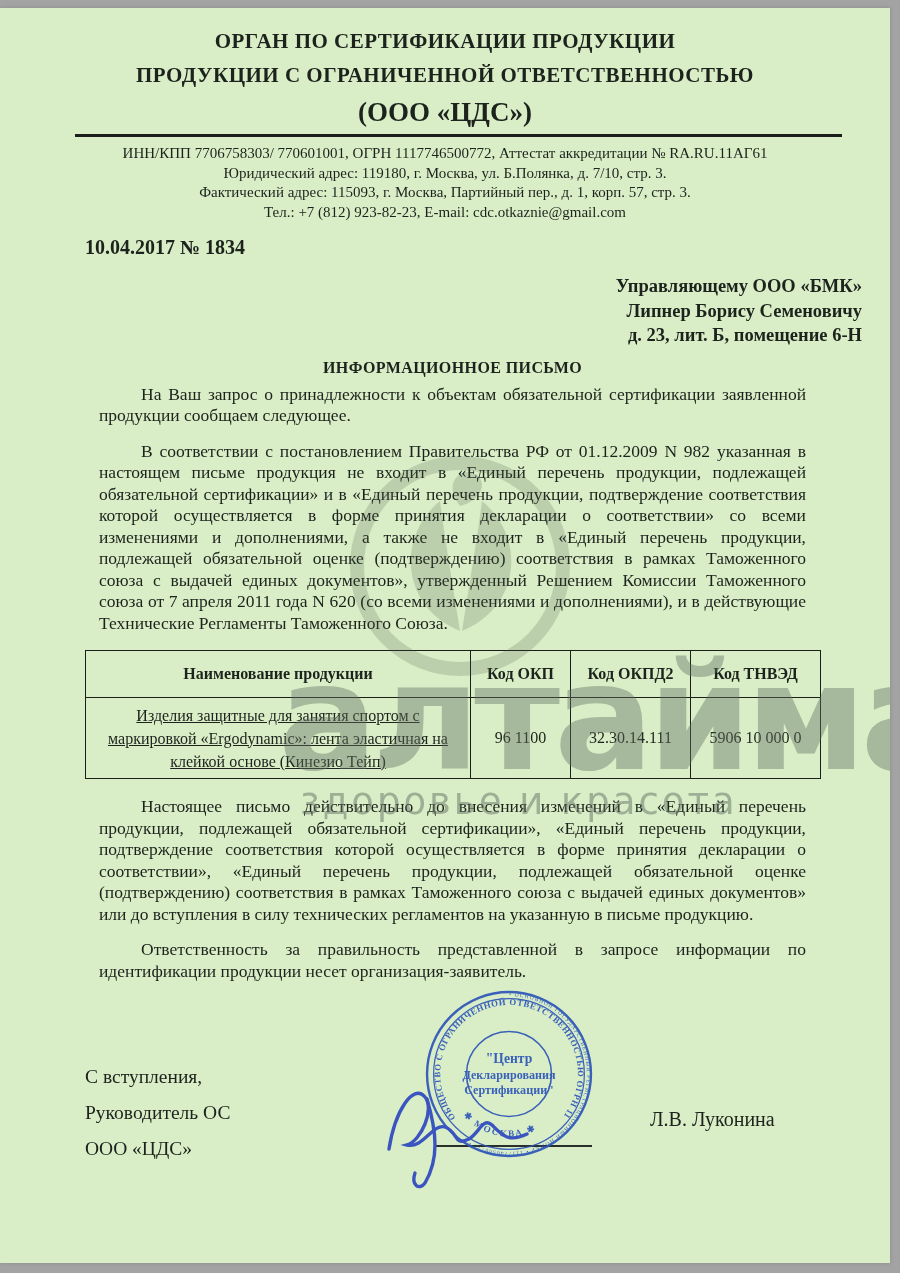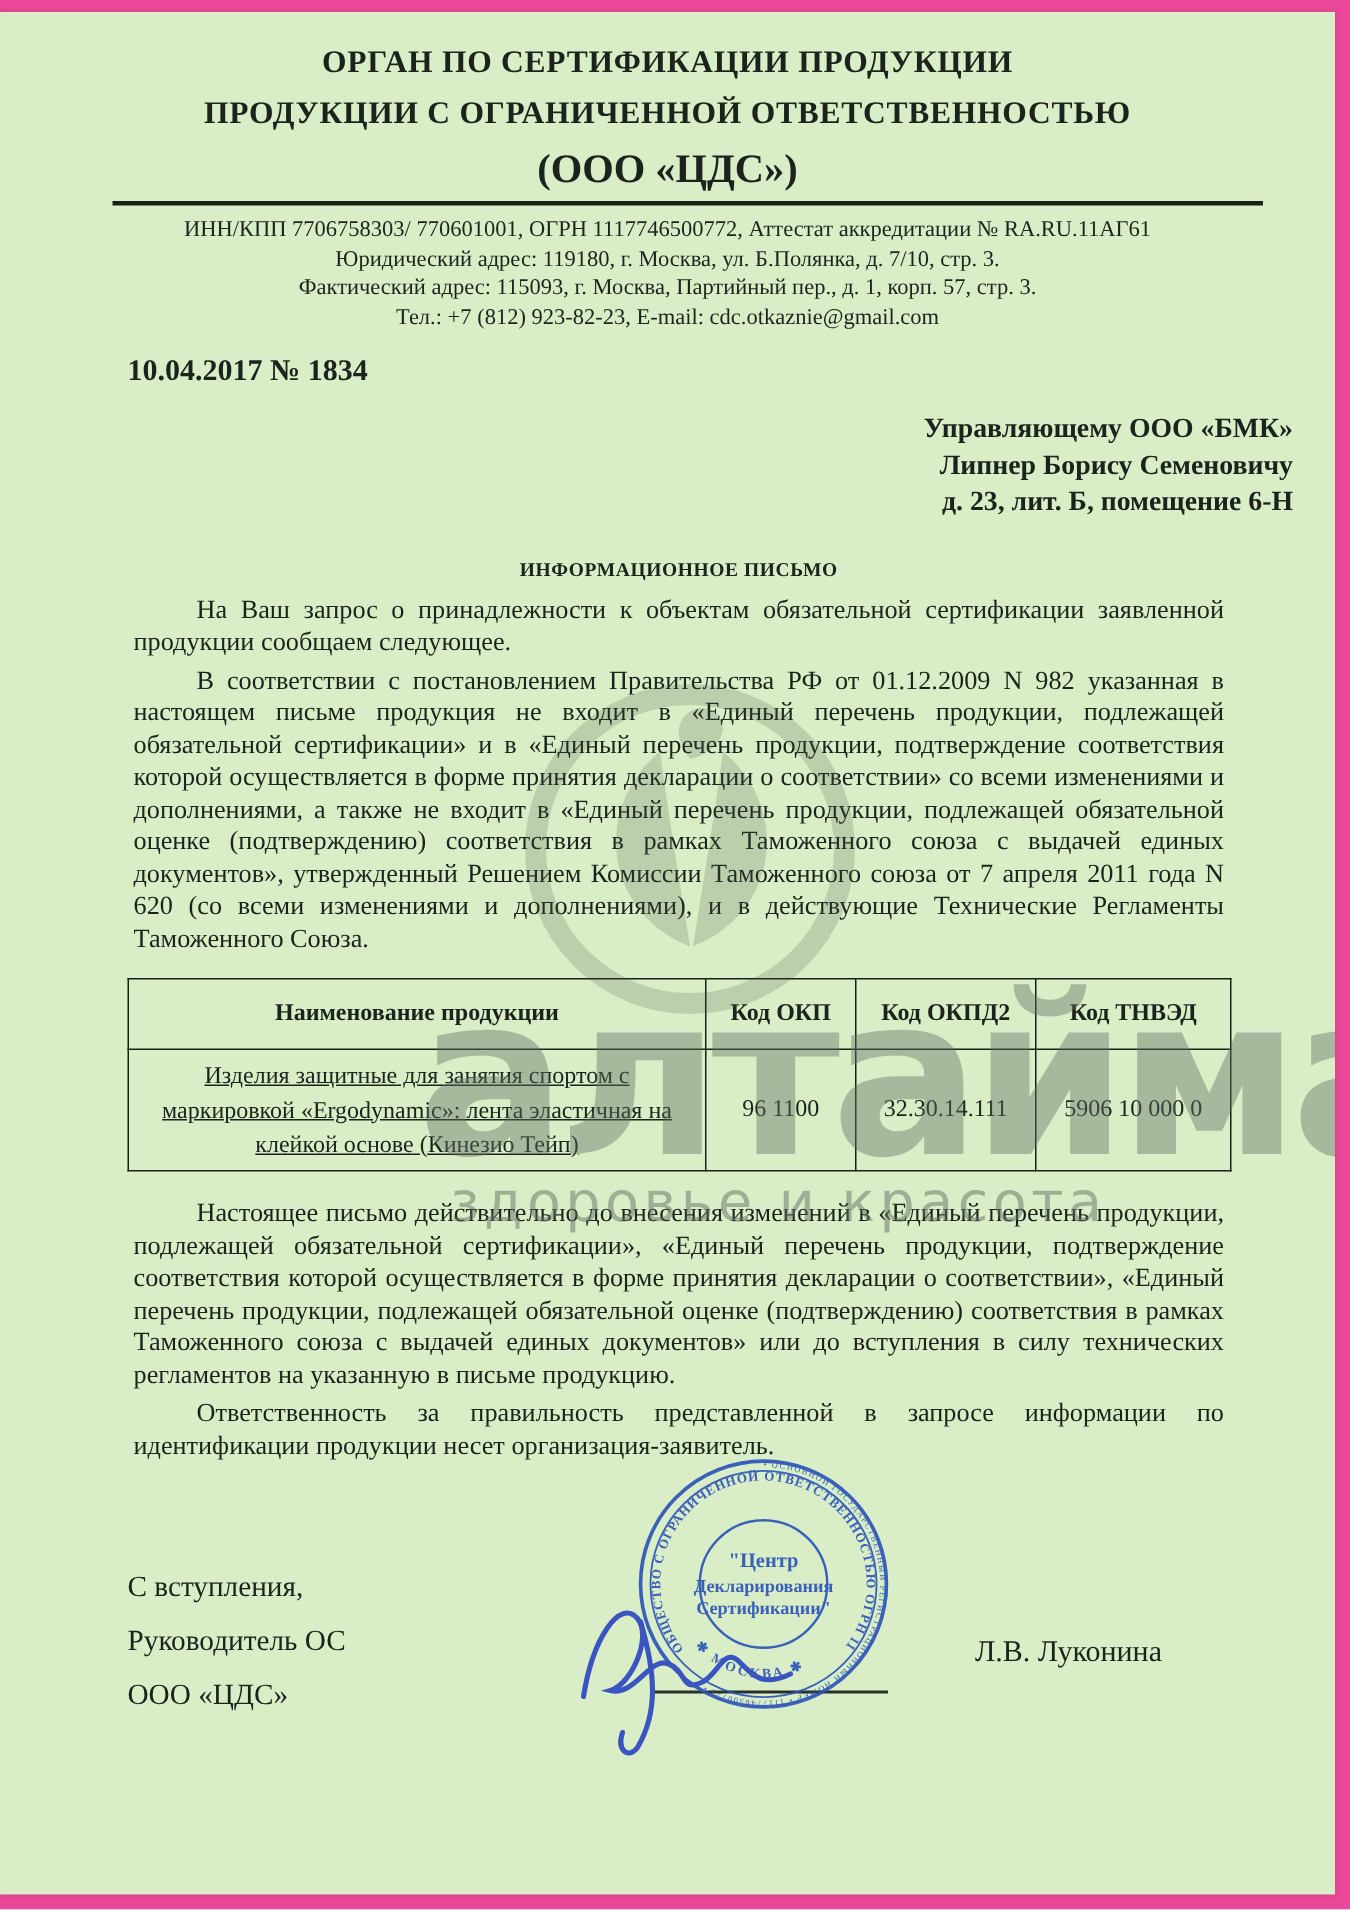--- a/index.html
+++ b/index.html
@@ -1,33 +1,33 @@
 <!DOCTYPE html>
 <html><head>
 <meta charset="utf-8">
 <style>
   html,body{margin:0;padding:0;background:#fbfcfd;}
-  .stage{position:relative;width:900px;height:1273px;background:#ec4899;overflow:hidden;
+  .stage{position:relative;width:900px;height:1273px;background:#a3a3a3;overflow:hidden;
          font-family:"Liberation Serif", serif;color:#1c221c;}
   .paper{position:absolute;left:0;top:8px;width:890px;height:1255px;background:#d9eec7;overflow:hidden;
          box-shadow:0 0 4px rgba(0,0,0,.15);}
   
   .header{padding-top:16px;text-align:center;font-weight:bold;}
   .h-small{font-size:21px;line-height:34px;letter-spacing:.5px;}
   .h-big{font-size:27px;line-height:40px;}
   .divider{height:3px;background:#1a1f1a;margin:2px 48px 0 75px;}
   
   .contact{margin-top:7px;text-align:center;font-size:15px;line-height:19.5px;}
   
   .content{padding:0 70px 0 85px;}
   .refline{margin-top:13px;font-size:20px;font-weight:bold;line-height:24px;}
   .recipient{margin-top:15px;margin-left:auto;margin-right:-42px;width:430px;
              text-align:right;font-weight:bold;font-size:18.5px;line-height:24.5px;}
-  .doc-title{margin-top:20px;text-align:center;font-weight:bold;font-size:13px;line-height:24px;letter-spacing:.4px;}
-  .para{margin:4px;font-size:17.5px;line-height:21.5px;text-align:justify;text-indent:42px;}
+  .doc-title{margin-top:8px;text-align:center;font-weight:bold;font-size:16px;line-height:24px;letter-spacing:.4px;}
+  .para{margin:14px;font-size:17.5px;line-height:21.5px;text-align:justify;text-indent:42px;}
   .para.first{margin-top:4px;}
   
   table.codes{border-collapse:collapse;margin-top:16px;width:735px;table-layout:fixed;background:transparent;}
   table.codes th,table.codes td{border:1.6px solid #1a1f1a;font-size:16px;padding:4px 8px;}
   table.codes th{font-weight:bold;text-align:center;height:38px;}
   table.codes td{height:72px;}
   td.name-cell{text-align:center;font-size:16.5px;line-height:23px;text-decoration:underline;}
   td.code-cell{text-align:center;vertical-align:middle;}
   .col-name{width:385px;}.col-okp{width:100px;}.col-okpd{width:120px;}.col-tnved{width:130px;}
   .after-table{margin-top:17px;}

